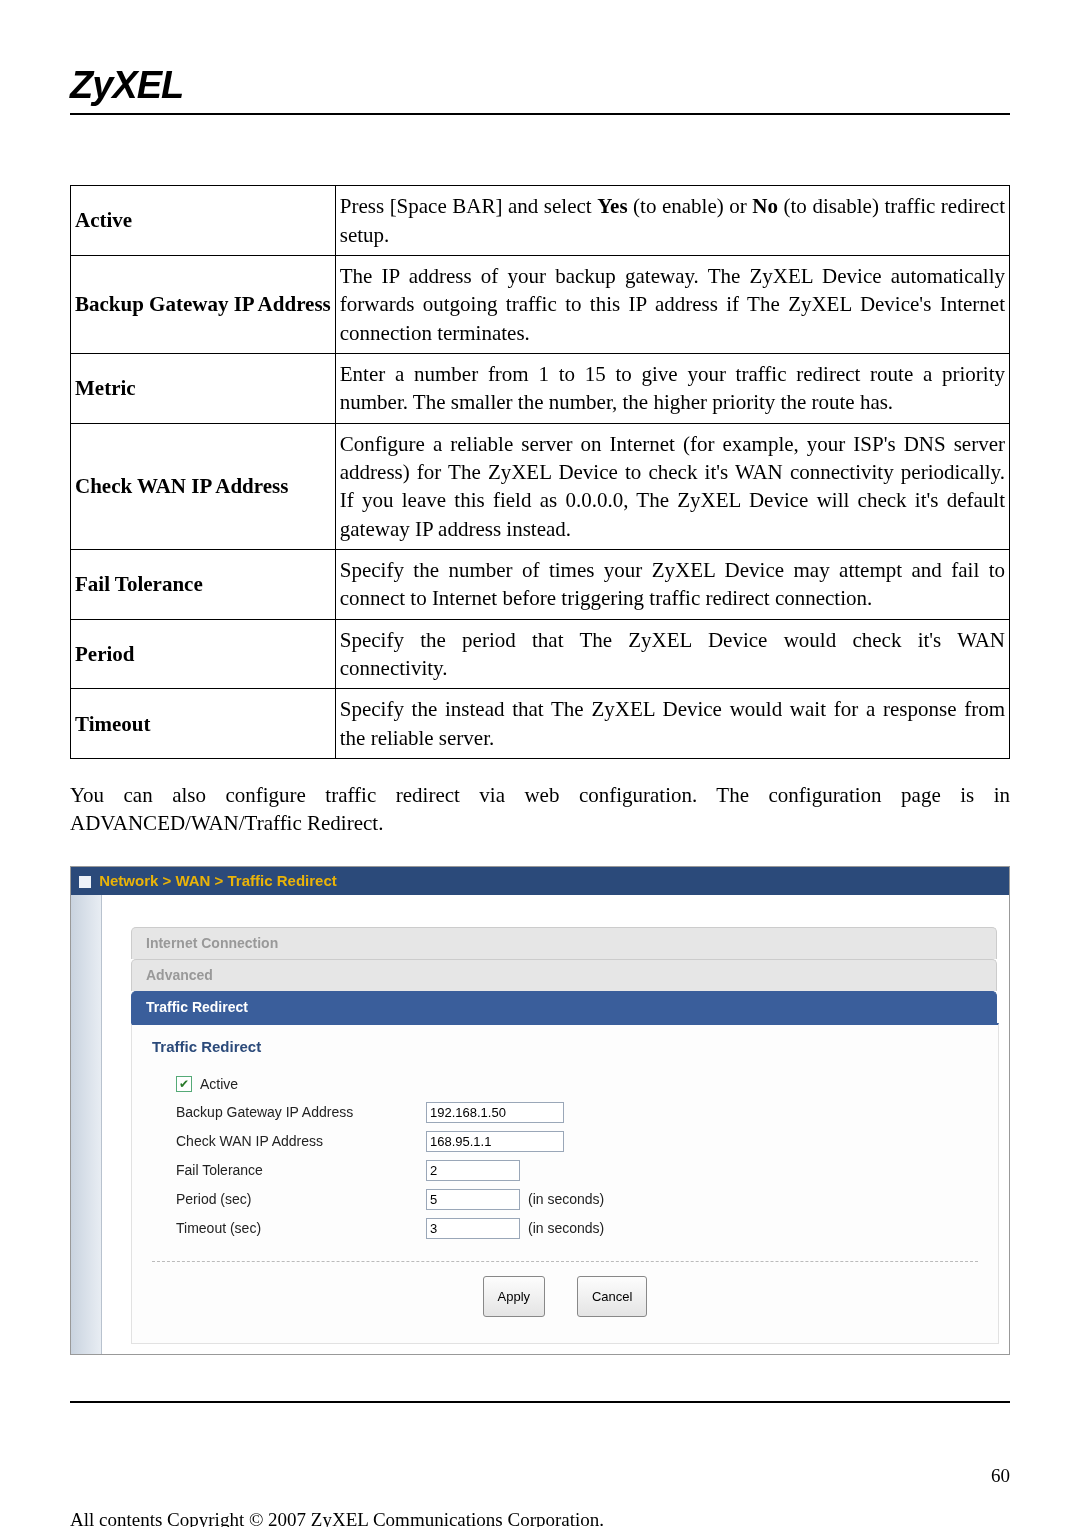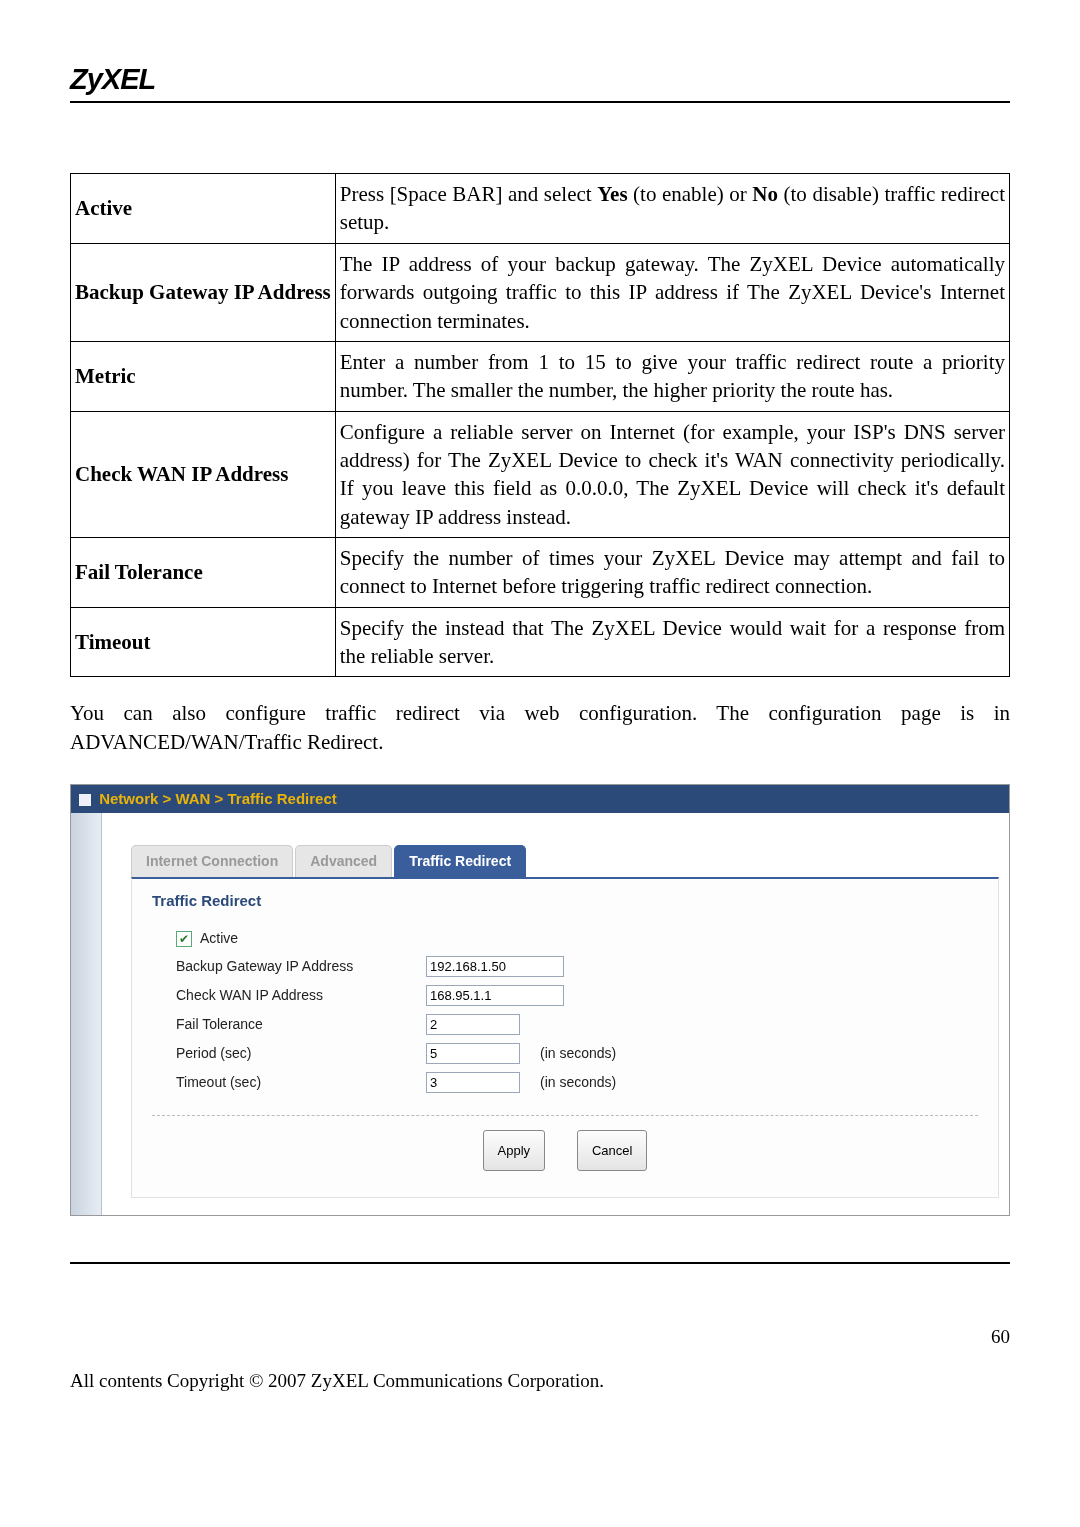--- a/index.html
+++ b/index.html
@@ -16,21 +16,21 @@
   .header-row {
     display: flex;
     justify-content: space-between;
     align-items: flex-end;
     border-bottom: 2px solid #000;
     padding-bottom: 2px;
   }
   .logo {
     font-family: Arial, sans-serif;
     font-weight: 900;
-    font-size: 29px;
+    font-size: 38px;
     letter-spacing: -1px;
     font-style: italic;
   }
   .doc-title {
     font-weight: bold;
     font-size: 24px;
   }
   table.def {
     width: 100%;
     border-collapse: collapse;
@@ -88,20 +88,21 @@
     position: absolute;
     left: 0; top: 0; bottom: 0;
     width: 30px;
     background: linear-gradient(to right, #c9d3df, #e8edf3);
     border-right: 1px solid #b8c2ce;
   }
   .tabs {
     display: flex;
     gap: 0;
     margin-bottom: 0;
+    flex-direction: column;
   }
   .tab {
     padding: 6px 14px;
     font-size: 14px;
     font-weight: bold;
     color: #999;
     background: #e6e6e6;
     border: 1px solid #ccc;
     border-bottom: none;
     border-top-left-radius: 5px;
@@ -135,21 +136,21 @@
   }
   .form-row .lbl { width: 250px; }
   .form-row input[type="text"] {
     width: 86px;
     font-size: 13px;
     padding: 2px 3px;
     border: 1px solid #9aa7b8;
     font-family: Verdana, Arial, sans-serif;
   }
   .form-row input.wide { width: 130px; }
-  .form-row .suffix { margin-left: 20px; }
+  .form-row .suffix { margin-left: 8px; }
   .chk {
     width: 14px; height: 14px;
     border: 1px solid #5a7; background: #fff;
     display: inline-flex; align-items: center; justify-content: center;
     margin-right: 8px; cursor: pointer;
     color: #2a7a2a; font-size: 12px; line-height: 1;
   }
   .btn-row {
     text-align: center;
     margin-top: 22px;
@@ -204,20 +205,24 @@
     <td class="label">Metric</td>
     <td>Enter a number from 1 to 15 to give your traffic redirect route a priority number. The smaller the number, the higher priority the route has.</td>
   </tr>
   <tr>
     <td class="label">Check WAN IP Address</td>
     <td>Configure a reliable server on Internet (for example, your ISP's DNS server address) for The ZyXEL Device to check it's WAN connectivity periodically. If you leave this field as 0.0.0.0, The ZyXEL Device will check it's default gateway IP address instead.</td>
   </tr>
   <tr>
     <td class="label">Fail Tolerance</td>
     <td>Specify the number of times your ZyXEL Device may attempt and fail to connect to Internet before triggering traffic redirect connection.</td>
+  </tr>
+  <tr>
+    <td class="label">Period</td>
+    <td>Specify the period that The ZyXEL Device would check it's WAN connectivity.</td>
   </tr>
   <tr>
     <td class="label">Timeout</td>
     <td>Specify the instead that The ZyXEL Device would wait for a response from the reliable server.</td>
   </tr>
 </tbody>
   </table>
 
 <div class="para">
   <span class="para-last" style="display:block">You can also configure traffic redirect via web configuration. The configuration page is in</span>

